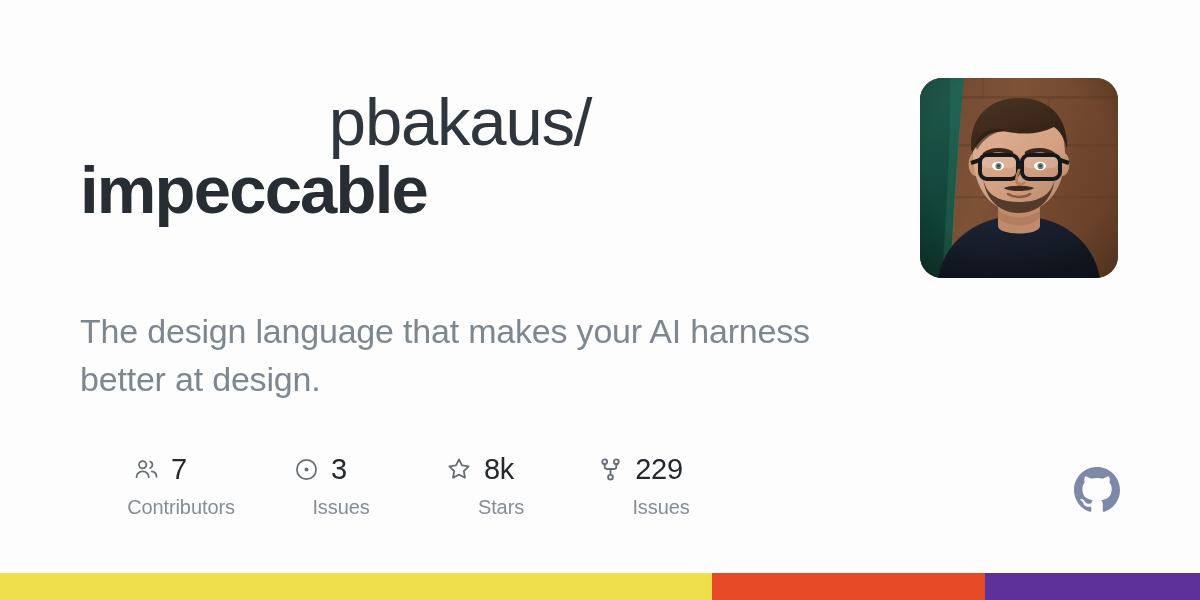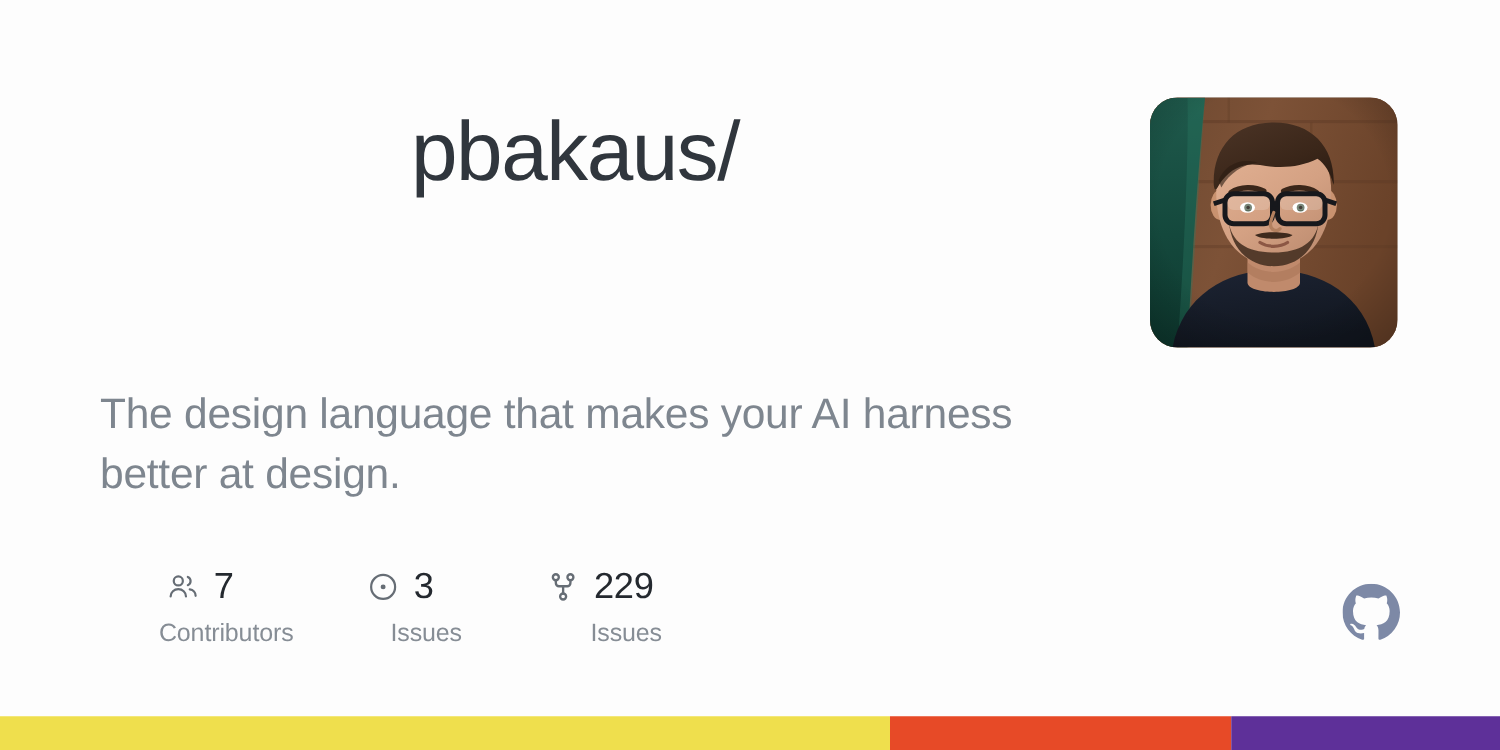--- a/index.html
+++ b/index.html
@@ -155,20 +155,21 @@
   .color-bar .seg { height: 100%; }
 </style>
 </head>
 <body>
 
 <div class="card">
 
   <div class="title-block">
     <h1 class="repo-title">
       <span class="repo-owner">pbakaus/</span>
+      <span class="repo-name">impeccable</span>
     </h1>
   </div>
 
   <p class="repo-description">The design language that makes your AI harness better at design.</p>
 
   <div class="stats-row">
 
     <div class="stat">
       <div class="stat-top">
         <span class="stat-icon">
@@ -190,20 +191,31 @@
           <svg width="25" height="25" viewBox="0 0 24 24" fill="none" stroke="currentColor" stroke-width="1.7">
             <circle cx="12" cy="12" r="9.2"></circle>
             <circle cx="12" cy="12" r="1.9" fill="currentColor" stroke="none"></circle>
           </svg>
         </span>
         <span class="stat-value">3</span>
       </div>
       <span class="stat-label">Issues</span>
     </div>
 
+    <div class="stat">
+      <div class="stat-top">
+        <span class="stat-icon">
+          <svg width="26" height="26" viewBox="0 0 24 24" fill="none" stroke="currentColor" stroke-width="1.7" stroke-linecap="round" stroke-linejoin="round">
+            <path d="M12 3.1l2.75 5.6 6.15.9-4.45 4.35 1.05 6.15L12 17.2l-5.5 2.9 1.05-6.15L3.1 9.6l6.15-.9z"></path>
+          </svg>
+        </span>
+        <span class="stat-value">8k</span>
+      </div>
+      <span class="stat-label">Stars</span>
+    </div>
 
     <div class="stat">
       <div class="stat-top">
         <span class="stat-icon">
           <svg width="25" height="25" viewBox="0 0 24 24" fill="none" stroke="currentColor" stroke-width="1.8" stroke-linecap="round" stroke-linejoin="round">
             <circle cx="6.4" cy="4.6" r="2.3"></circle>
             <circle cx="17.6" cy="4.6" r="2.3"></circle>
             <circle cx="12" cy="19.4" r="2.3"></circle>
             <path d="M6.4 6.9v2.2a2.4 2.4 0 0 0 2.4 2.4h6.4a2.4 2.4 0 0 0 2.4-2.4V6.9"></path>
             <path d="M12 11.5v5.6"></path>

